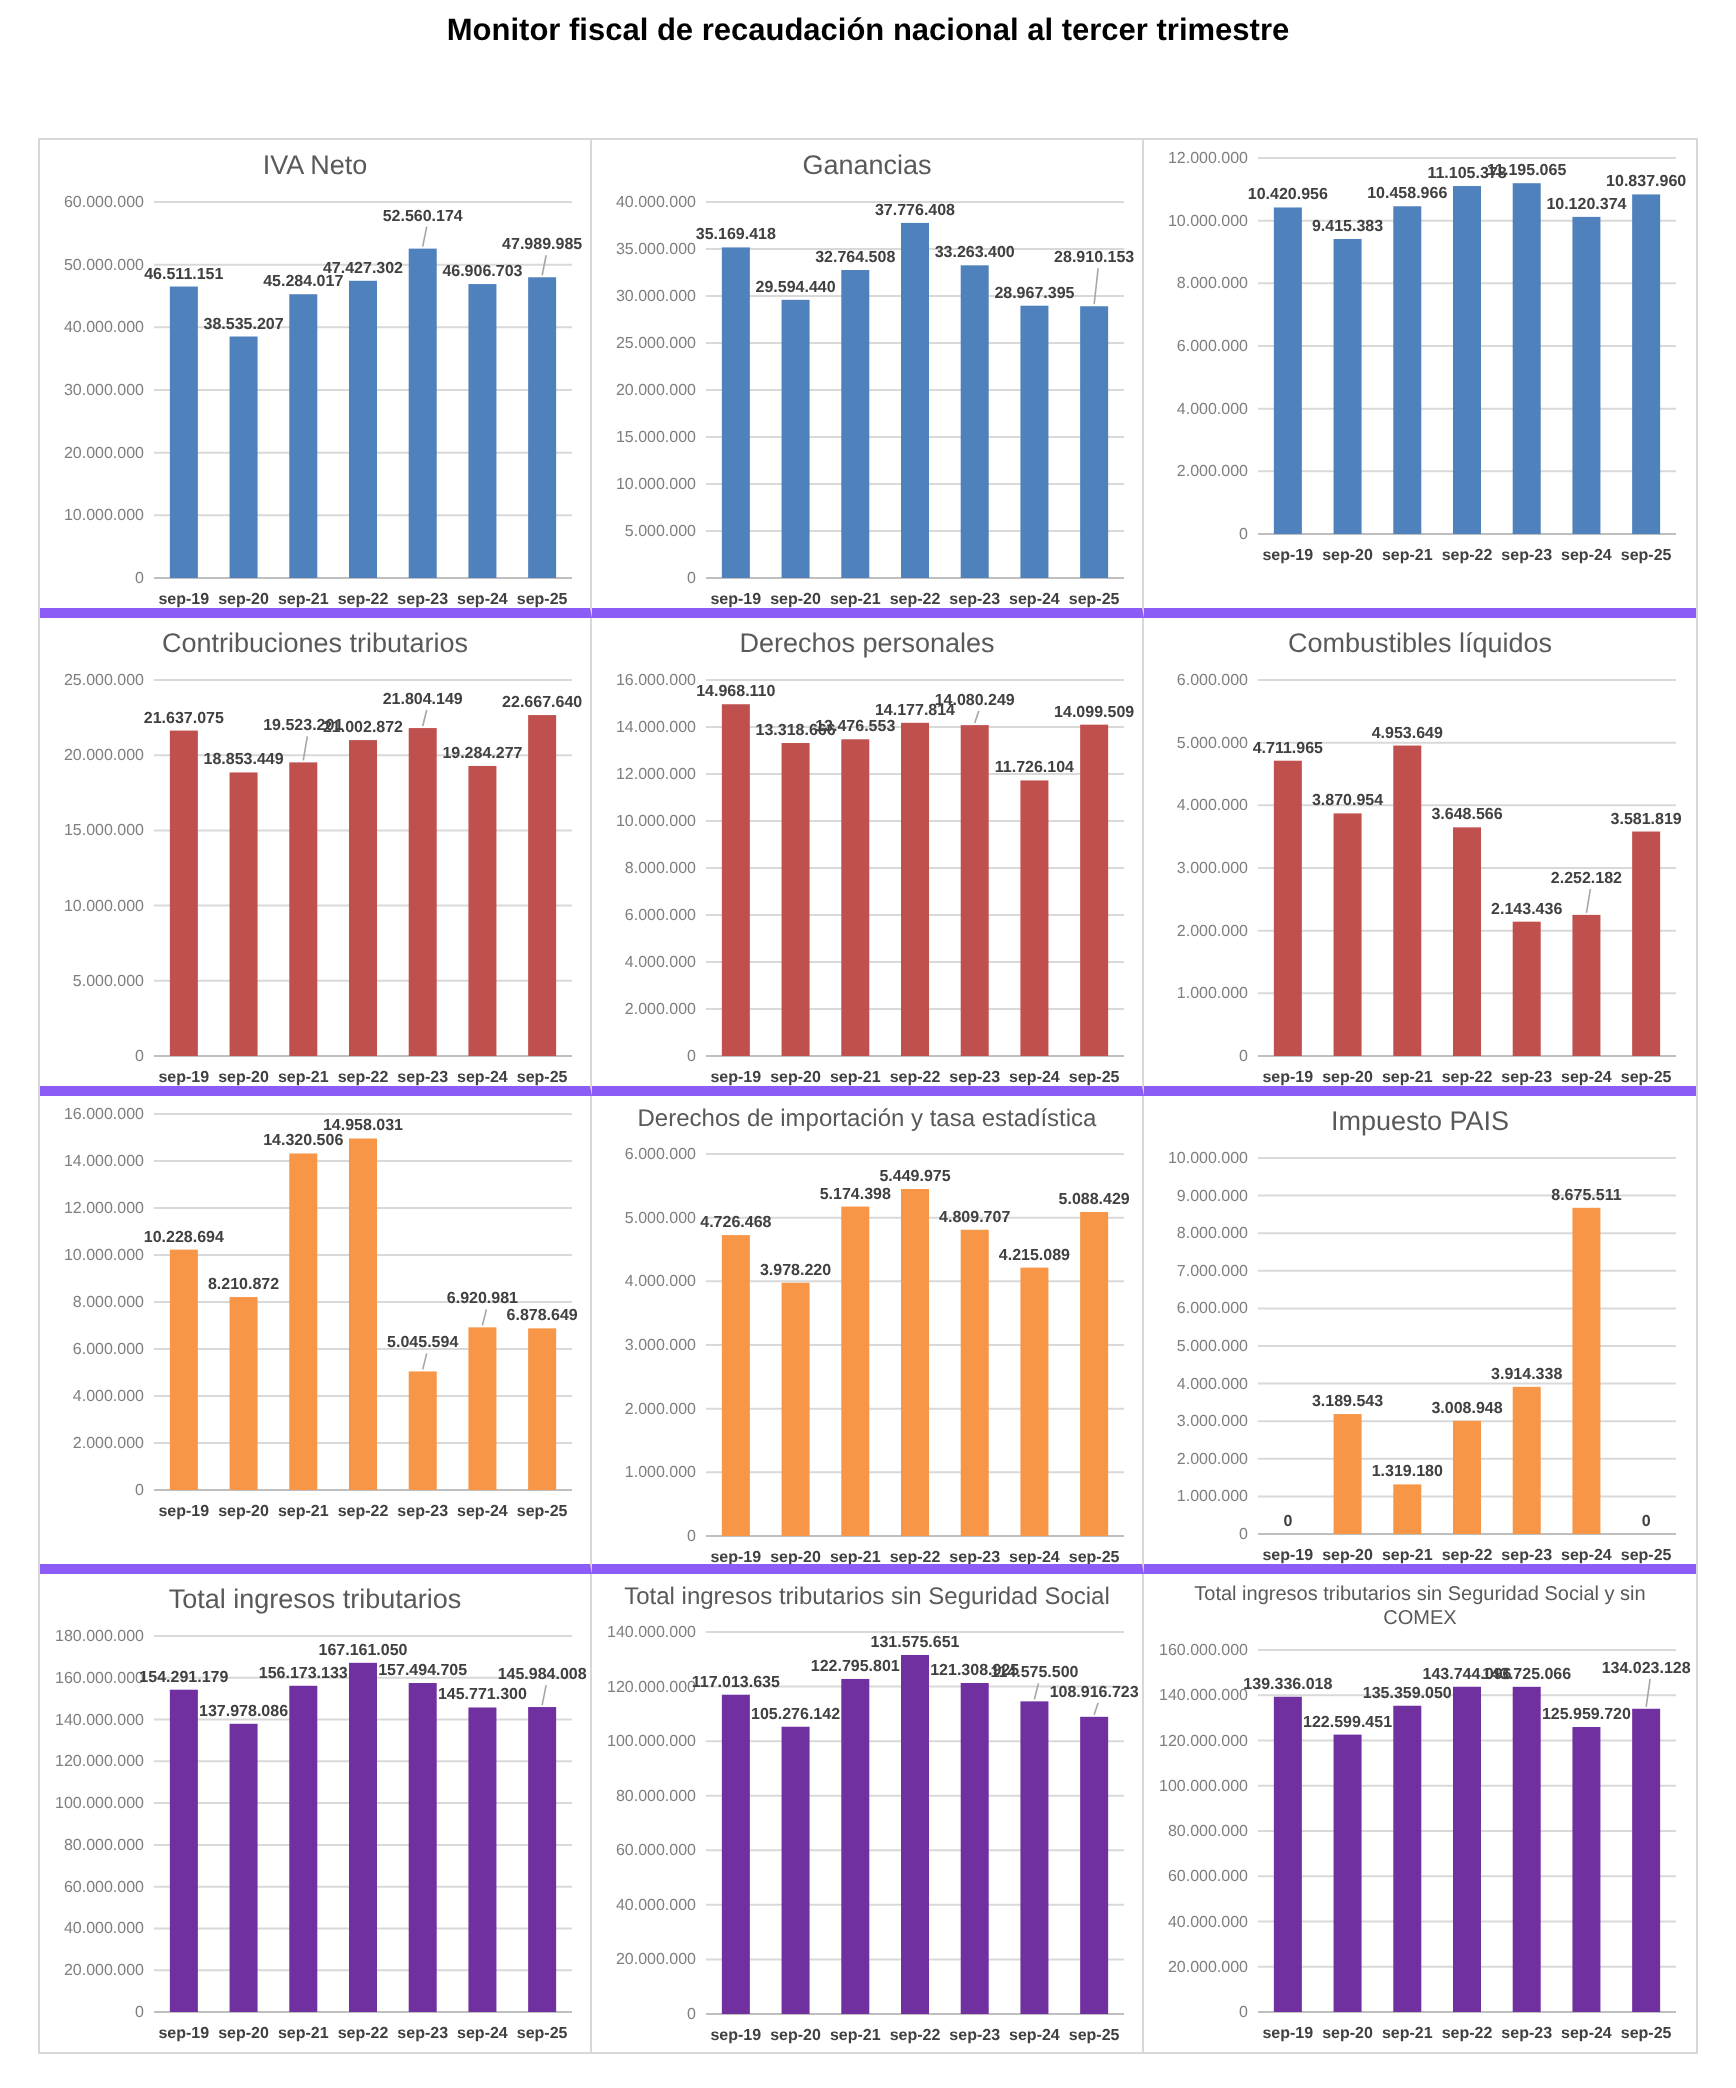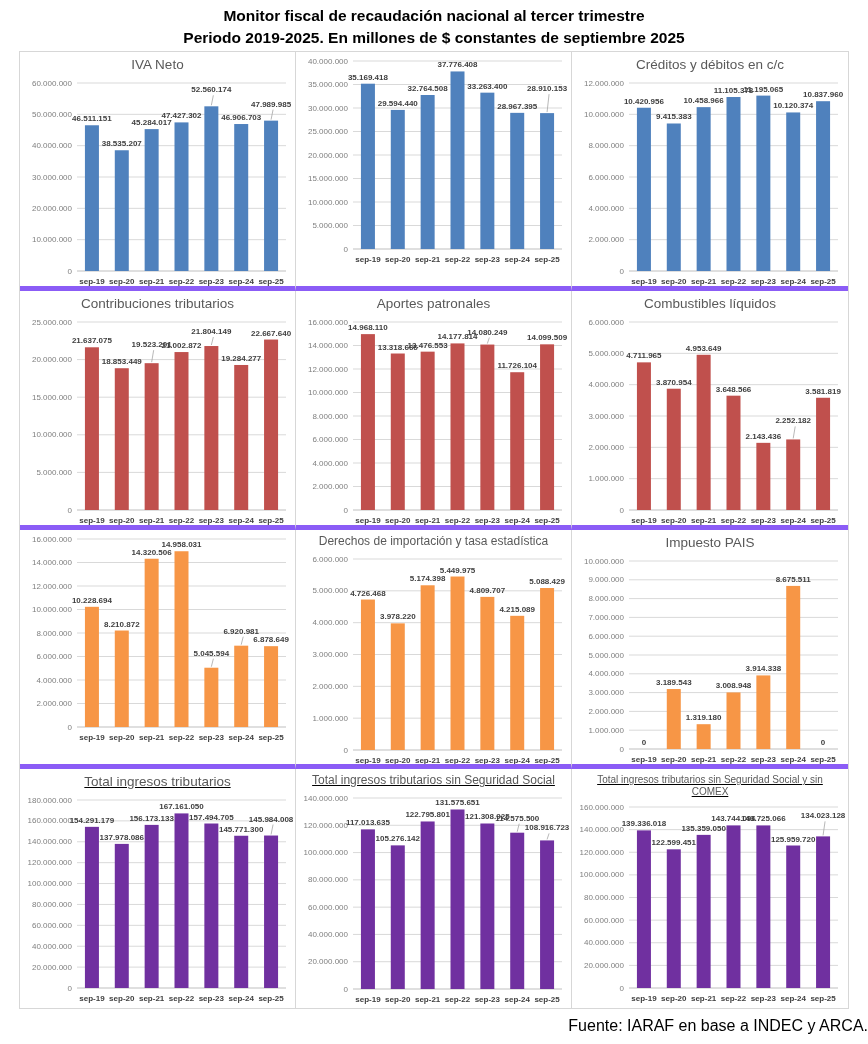--- a/index.html
+++ b/index.html
@@ -1,36 +1,35 @@
 <!DOCTYPE html>
 <html><head>
 <meta charset="utf-8">
 <style>
   html,body{margin:0;padding:0;background:#ffffff;}
   body{width:868px;height:1044px;font-family:"Liberation Sans",sans-serif;-webkit-font-smoothing:antialiased;}
-  .page{width:868px;height:1044px;display:flex;flex-direction:column;}
+  .page{width:868px;height:1044px;display:flex;flex-direction:column;gap:40px;}
   .header{text-align:center;padding-top:5px;font-weight:bold;font-size:15.5px;line-height:1.42;color:#000;}
   .grid{display:grid;grid-template-columns:repeat(3,276px);grid-auto-rows:239px;margin:2px 19px 0 19px;border:1px solid #d7d7d7;box-sizing:content-box;}
   .cell{box-sizing:border-box;border-right:1px solid #d7d7d7;border-bottom:5px solid #8b5cf6;background:#fff;overflow:hidden;}
   .cell:nth-child(3n){border-right:none;}
-  .cell:nth-child(n+10){border-bottom:none;text-decoration:underline;}
+  .cell:nth-child(n+10){border-bottom:none;}
   .chart-title{text-align:center;color:#595959;padding:5px 14px 1px 14px;line-height:1.15;}
   .t13{font-size:13.5px;}
   .t11{font-size:12px;}
   .t10{font-size:10px;}
   .footer{text-align:right;font-size:16px;color:#000;padding-top:8px;}
   svg{display:block;}
 </style>
 </head>
 <body>
 
 <div class="page">
   <div class="header">
     <div>Monitor fiscal de recaudación nacional al tercer trimestre</div>
-    <div>Periodo 2019-2025. En millones de $ constantes de septiembre 2025</div>
   </div>
   <div class="grid">
       <div class="cell">
         <div class="chart-title t13">IVA Neto</div>
         <svg width="274" height="214">
           <line x1="57" x2="266" y1="197" y2="197" stroke="#BFBFBF" stroke-width="1"></line>
           <text x="52" y="199.5" text-anchor="end" font-size="8" fill="#7F7F7F">0</text>
           <line x1="57" x2="266" y1="165.66666666666669" y2="165.66666666666669" stroke="#D9D9D9" stroke-width="1"></line>
           <text x="52" y="168.16666666666669" text-anchor="end" font-size="8" fill="#7F7F7F">10.000.000</text>
           <line x1="57" x2="266" y1="134.33333333333334" y2="134.33333333333334" stroke="#D9D9D9" stroke-width="1"></line>
@@ -62,20 +61,21 @@
           <rect x="214.2142857142857" y="50.02566393333333" width="14" height="146.97433606666667" fill="#4F81BD"></rect>
           <text x="221.2142857142857" y="46.02566393333333" text-anchor="middle" font-size="8" font-weight="bold" fill="#404040">46.906.703</text>
           <text x="221.2142857142857" y="210" text-anchor="middle" font-size="8" font-weight="bold" fill="#404040">sep-24</text>
           <rect x="244.07142857142856" y="46.631380333333325" width="14" height="150.3686196666667" fill="#4F81BD"></rect>
           <line x1="253.07142857142856" y1="35.631380333333325" x2="251.07142857142856" y2="45.631380333333325" stroke="#A6A6A6" stroke-width="0.8"></line>
           <text x="251.07142857142856" y="32.631380333333325" text-anchor="middle" font-size="8" font-weight="bold" fill="#404040">47.989.985</text>
           <text x="251.07142857142856" y="210" text-anchor="middle" font-size="8" font-weight="bold" fill="#404040">sep-25</text>
         </svg>
       </div>
       <div class="cell">
+        <div class="chart-title t13">Ganancias</div>
         <svg width="274" height="214">
           <line x1="57" x2="266" y1="197" y2="197" stroke="#BFBFBF" stroke-width="1"></line>
           <text x="52" y="199.5" text-anchor="end" font-size="8" fill="#7F7F7F">0</text>
           <line x1="57" x2="266" y1="173.5" y2="173.5" stroke="#D9D9D9" stroke-width="1"></line>
           <text x="52" y="176" text-anchor="end" font-size="8" fill="#7F7F7F">5.000.000</text>
           <line x1="57" x2="266" y1="150" y2="150" stroke="#D9D9D9" stroke-width="1"></line>
           <text x="52" y="152.5" text-anchor="end" font-size="8" fill="#7F7F7F">10.000.000</text>
           <line x1="57" x2="266" y1="126.5" y2="126.5" stroke="#D9D9D9" stroke-width="1"></line>
           <text x="52" y="129" text-anchor="end" font-size="8" fill="#7F7F7F">15.000.000</text>
           <line x1="57" x2="266" y1="103" y2="103" stroke="#D9D9D9" stroke-width="1"></line>
@@ -106,21 +106,20 @@
           <rect x="214.2142857142857" y="60.85324350000001" width="14" height="136.14675649999998" fill="#4F81BD"></rect>
           <text x="221.2142857142857" y="56.85324350000001" text-anchor="middle" font-size="8" font-weight="bold" fill="#404040">28.967.395</text>
           <text x="221.2142857142857" y="210" text-anchor="middle" font-size="8" font-weight="bold" fill="#404040">sep-24</text>
           <rect x="244.07142857142856" y="61.12228090000001" width="14" height="135.87771909999998" fill="#4F81BD"></rect>
           <line x1="253.07142857142856" y1="42.12228090000001" x2="251.07142857142856" y2="60.12228090000001" stroke="#A6A6A6" stroke-width="0.8"></line>
           <text x="251.07142857142856" y="39.12228090000001" text-anchor="middle" font-size="8" font-weight="bold" fill="#404040">28.910.153</text>
           <text x="251.07142857142856" y="210" text-anchor="middle" font-size="8" font-weight="bold" fill="#404040">sep-25</text>
         </svg>
       </div>
       <div class="cell">
-        <div class="chart-title t13">Créditos y débitos en c/c</div>
         <svg width="274" height="214">
           <line x1="57" x2="266" y1="197" y2="197" stroke="#BFBFBF" stroke-width="1"></line>
           <text x="52" y="199.5" text-anchor="end" font-size="8" fill="#7F7F7F">0</text>
           <line x1="57" x2="266" y1="165.66666666666669" y2="165.66666666666669" stroke="#D9D9D9" stroke-width="1"></line>
           <text x="52" y="168.16666666666669" text-anchor="end" font-size="8" fill="#7F7F7F">2.000.000</text>
           <line x1="57" x2="266" y1="134.33333333333334" y2="134.33333333333334" stroke="#D9D9D9" stroke-width="1"></line>
           <text x="52" y="136.83333333333334" text-anchor="end" font-size="8" fill="#7F7F7F">4.000.000</text>
           <line x1="57" x2="266" y1="103" y2="103" stroke="#D9D9D9" stroke-width="1"></line>
           <text x="52" y="105.5" text-anchor="end" font-size="8" fill="#7F7F7F">6.000.000</text>
           <line x1="57" x2="266" y1="71.66666666666667" y2="71.66666666666667" stroke="#D9D9D9" stroke-width="1"></line>
@@ -186,21 +185,21 @@
           <text x="191.35714285714286" y="210" text-anchor="middle" font-size="8" font-weight="bold" fill="#404040">sep-23</text>
           <rect x="214.2142857142857" y="51.98223696" width="14" height="145.01776304" fill="#C0504D"></rect>
           <text x="221.2142857142857" y="47.98223696" text-anchor="middle" font-size="8" font-weight="bold" fill="#404040">19.284.277</text>
           <text x="221.2142857142857" y="210" text-anchor="middle" font-size="8" font-weight="bold" fill="#404040">sep-24</text>
           <rect x="244.07142857142856" y="26.5393472" width="14" height="170.4606528" fill="#C0504D"></rect>
           <text x="251.07142857142856" y="22.5393472" text-anchor="middle" font-size="8" font-weight="bold" fill="#404040">22.667.640</text>
           <text x="251.07142857142856" y="210" text-anchor="middle" font-size="8" font-weight="bold" fill="#404040">sep-25</text>
         </svg>
       </div>
       <div class="cell">
-        <div class="chart-title t13">Aportes patronales</div>
+        <div class="chart-title t13">Derechos personales</div>
         <svg width="274" height="214">
           <line x1="57" x2="266" y1="197" y2="197" stroke="#BFBFBF" stroke-width="1"></line>
           <text x="52" y="199.5" text-anchor="end" font-size="8" fill="#7F7F7F">0</text>
           <line x1="57" x2="266" y1="173.5" y2="173.5" stroke="#D9D9D9" stroke-width="1"></line>
           <text x="52" y="176" text-anchor="end" font-size="8" fill="#7F7F7F">2.000.000</text>
           <line x1="57" x2="266" y1="150" y2="150" stroke="#D9D9D9" stroke-width="1"></line>
           <text x="52" y="152.5" text-anchor="end" font-size="8" fill="#7F7F7F">4.000.000</text>
           <line x1="57" x2="266" y1="126.5" y2="126.5" stroke="#D9D9D9" stroke-width="1"></line>
           <text x="52" y="129" text-anchor="end" font-size="8" fill="#7F7F7F">6.000.000</text>
           <line x1="57" x2="266" y1="103" y2="103" stroke="#D9D9D9" stroke-width="1"></line>

